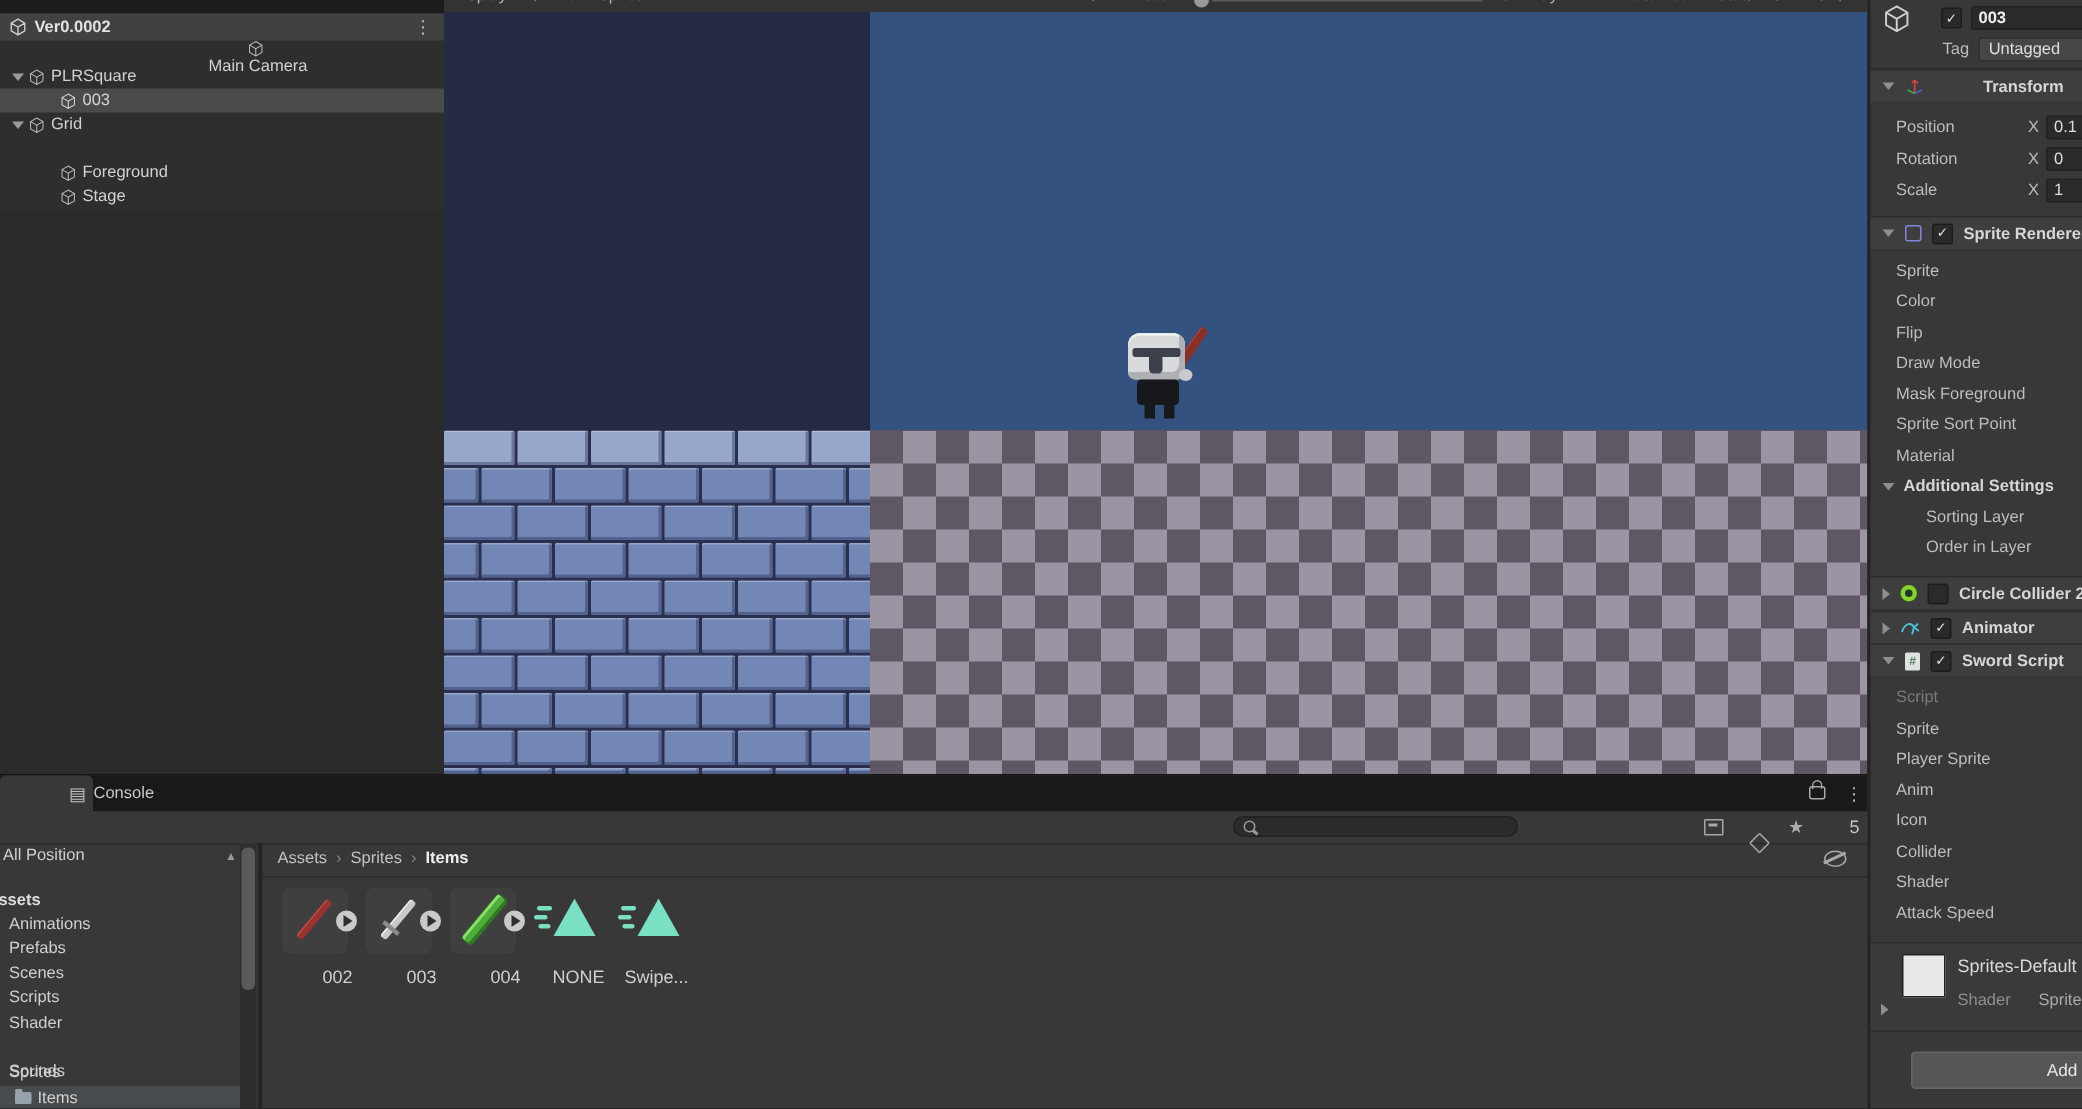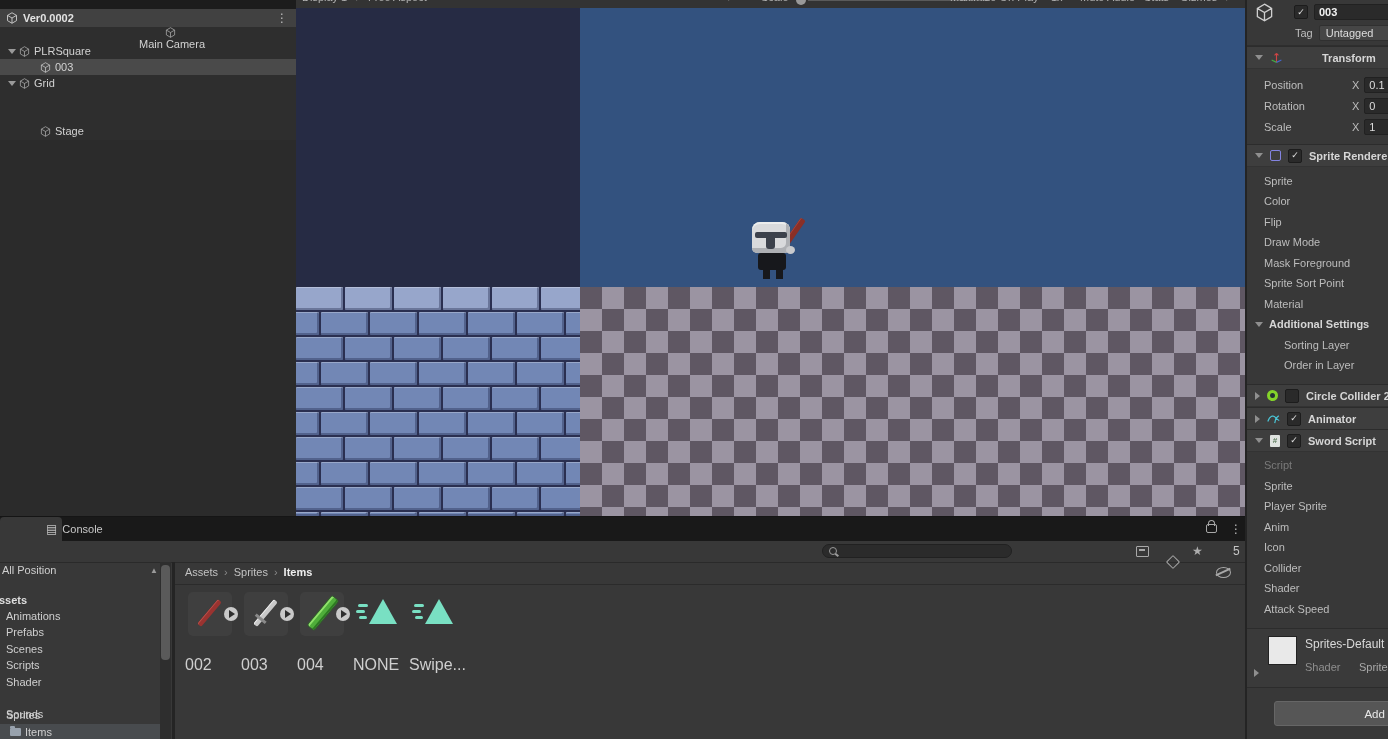--- a/index.html
+++ b/index.html
@@ -72,21 +72,21 @@
   .pj-thumb{left:1px;top:3px;width:9px;height:95px;background:#5a5a5a;border-radius:4px;}
   .pj-divider{left:172px;top:45px;width:3px;height:178px;background:#242424;}
   .pj-content{left:175px;top:45px;width:1070px;height:178px;}
   .crumbs{left:10px;top:4px;display:flex;gap:6px;align-items:center;color:#c2c2c2;}
   .crumbs .sep{color:#8a8a8a;}
   .crumbs .last{font-weight:bold;color:#efefef;}
   .crumb-line{left:0;top:22px;width:1070px;height:1px;background:#2b2b2b;}
   .asset{position:absolute;top:30px;width:50px;}
   .thumb{position:relative;width:44px;height:44px;margin:0 auto;}
   .thumb.tile{background:#3f3f3f;border-radius:5px;}
-  .asset .lbl{display:block;text-align:left;margin-top:20px;color:#cfcfcf;font-size:16px;}
+  .asset .lbl{display:block;text-align:right;margin-top:8px;color:#cfcfcf;font-size:12px;}
   .blade{position:absolute;left:19px;top:5px;width:5px;height:32px;border-radius:2px;}
   .blade.red{background:#9a3330;box-shadow:inset 1px 0 0 #b8504a;transform:rotate(40deg);}
   .blade.gray{background:#c9c9c9;box-shadow:inset 1px 0 0 #eee;transform:rotate(40deg);}
   .blade.gray::after{content:"";position:absolute;left:-4px;top:22px;width:13px;height:3px;background:#8a8a8a;}
   .blade.green{width:8px;height:38px;top:2px;background:#4fae3a;transform:rotate(40deg);
     box-shadow:inset 2px 0 0 #8fe06a, inset -2px 0 0 #2d7a22, 0 0 0 1px rgba(40,120,30,.4);}
   .playbadge{position:absolute;right:-6px;top:15px;width:14px;height:14px;background:#c9c9c9;border-radius:50%;display:flex;align-items:center;justify-content:center;}
   .playbadge::after{content:"";width:0;height:0;border-left:6px solid #2e2e2e;border-top:4px solid transparent;border-bottom:4px solid transparent;margin-left:2px;}
   .anim-tri{position:absolute;right:3px;top:7px;width:0;height:0;border-left:14px solid transparent;border-right:14px solid transparent;border-bottom:25px solid #79e0c3;}
   .anim-lines span{position:absolute;background:#79e0c3;height:3px;border-radius:2px;}
@@ -155,20 +155,28 @@
       <span>003</span>
     </div>
     <div class="h-row abs" style="top:75px;padding-left:8px;">
       <span class="h-arrow"></span>
       <span class="cubewrap">
           <svg width="11" height="11" viewBox="0 0 16 16">
             <path d="M8 1 L14 4.5 V11.5 L8 15 L2 11.5 V4.5 Z M2 4.5 L8 8 L14 4.5 M8 8 V15" fill="none" stroke="#b9b9b9"></path>
           </svg>
         </span>
       <span>Grid</span>
+    </div>
+    <div class="h-row abs" style="top:107px;padding-left:40px;">
+      <span class="cubewrap">
+          <svg width="11" height="11" viewBox="0 0 16 16">
+            <path d="M8 1 L14 4.5 V11.5 L8 15 L2 11.5 V4.5 Z M2 4.5 L8 8 L14 4.5 M8 8 V15" fill="none" stroke="#b9b9b9"></path>
+          </svg>
+        </span>
+      <span>Foreground</span>
     </div>
     <div class="h-row abs" style="top:123px;padding-left:40px;">
       <span class="cubewrap">
           <svg width="11" height="11" viewBox="0 0 16 16">
             <path d="M8 1 L14 4.5 V11.5 L8 15 L2 11.5 V4.5 Z M2 4.5 L8 8 L14 4.5 M8 8 V15" fill="none" stroke="#b9b9b9"></path>
           </svg>
         </span>
       <span>Stage</span>
     </div>
     <div class="abs" style="left:0;top:140px;width:296px;height:376px;background:#2b2b2b;"></div>

